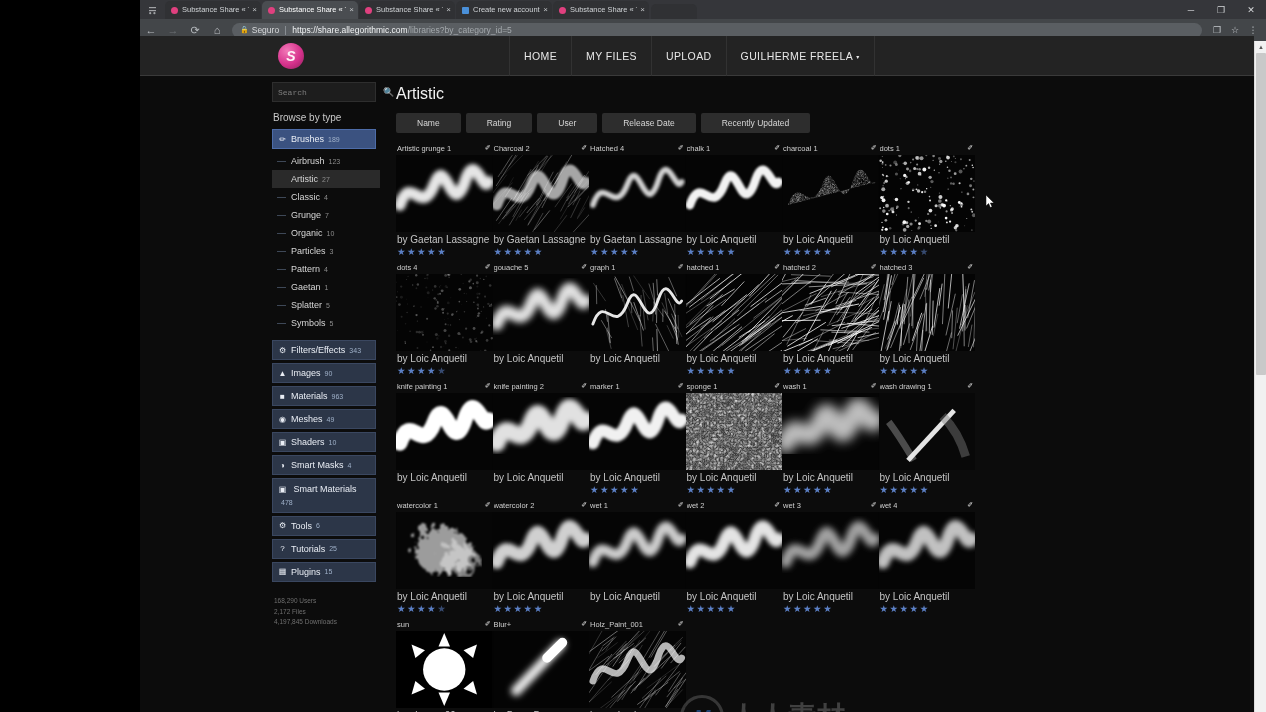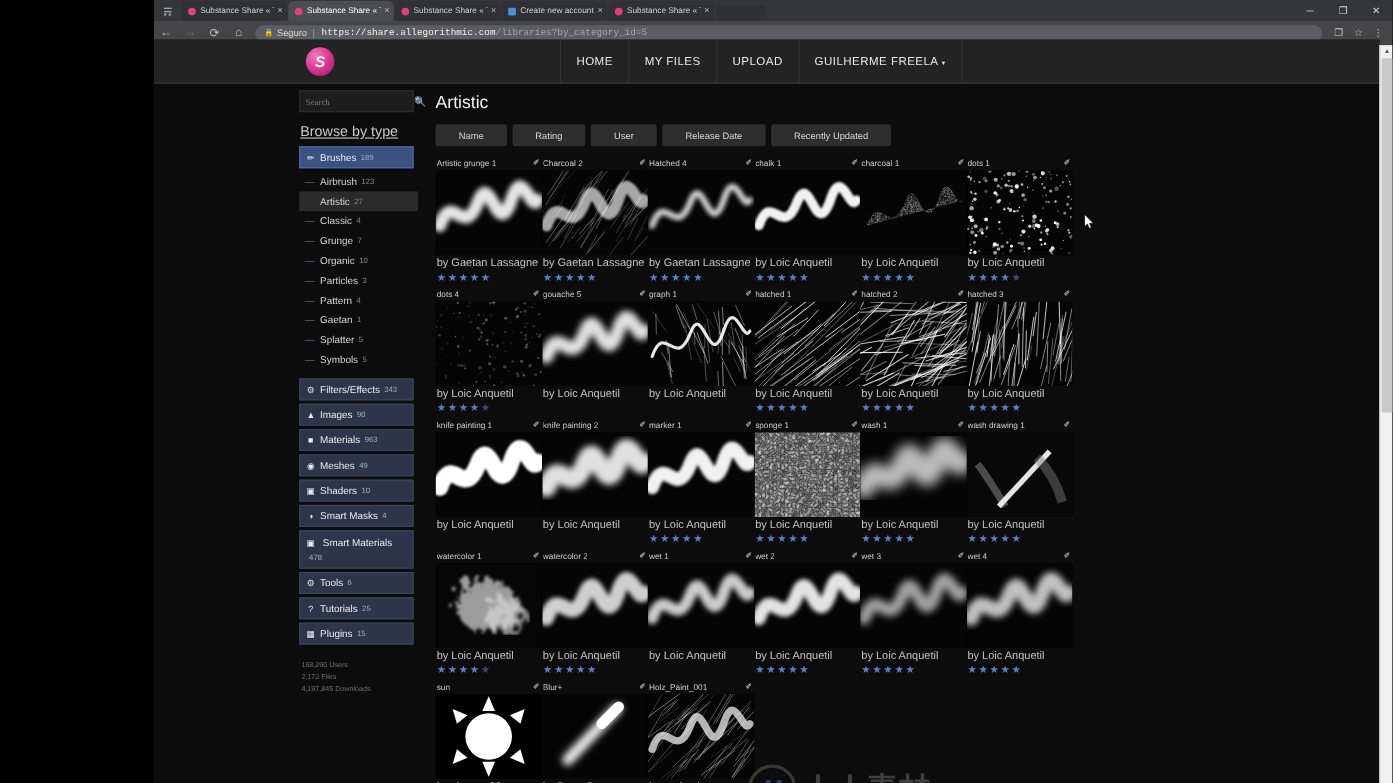--- a/index.html
+++ b/index.html
@@ -40,22 +40,22 @@
   .nav-btn { width:22px; height:22px; display:flex; align-items:center; justify-content:center; color:#b9bdc1; font-size:11px; }
   .nav-btn.dim { color:#6d7175; }
   .omni {
     flex:1 1 auto; height:15px; background:#5a5e62; border-radius:8px;
     margin:0 6px 0 4px; display:flex; align-items:center; padding:0 8px;
     font-size:8.5px; color:#e4e6e8; overflow:hidden; white-space:nowrap;
   }
   .omni .lock { color:#9fd3a0; font-size:7px; margin-right:3px; }
   .omni .sec { color:#d8dadc; margin-right:5px; }
   .omni .divider { color:#9aa0a6; margin-right:6px; }
-  .omni .url-strong { color:#f1f3f4;font-family:Liberation Mono, monospace; }
-  .omni .url-dim { color:#a4a9ad;font-family:Liberation Mono, monospace; }
+  .omni .url-strong { color:#f1f3f4; }
+  .omni .url-dim { color:#a4a9ad; }
   .tb-icons { display:flex; align-items:center; padding-right:4px; }
   .tb-icons div { width:18px; height:22px; display:flex; align-items:center; justify-content:center; color:#c6cace; font-size:9px; }
 
   
   .scrollbar { position:absolute; right:0px; top:41px; width:12px; height:671px; background:#f1f1f1; border-left:1px solid #dcdcdc; }
   .scroll-up { position:absolute; top:0; left:0; width:12px; height:12px; display:flex;align-items:center;justify-content:center;color:#555;font-size:6px;}
   .scroll-thumb { position:absolute; top:12px; left:1px; width:10px; height:322px; background:#c9c9c9; border-radius:1px; }
 
   
   .page { position:absolute; left:140px; top:36px; width:1114px; height:676px; background:#0c0c0c; overflow:hidden; }
@@ -80,24 +80,24 @@
   .caret { font-size:6px; margin-left:3px; position:relative; top:1px; }
 
   
   .body-wrap { position:absolute; left:0; top:41px; width:1114px; height:635px; }
 
   
   .sidebar { position:absolute; left:132px; top:0; width:108px; }
   .search-box { width:104px; height:20px; background:#1d1d1d; border:1px solid #2e2e2e;
                 display:flex; align-items:center; padding:0 5px; margin-top:5px;}
   .search-box input { flex:1 1 auto; background:transparent; border:none; outline:none;
-                      color:#bdbdbd; font-size:8px; font-family:Liberation Serif, serif; }
+                      color:#bdbdbd; font-size:8px; font-family:Liberation Mono, monospace; }
   .search-box input::placeholder { color:#7d7d7d; }
   .search-ico { color:#cfcfcf; font-size:9px; }
-  .browse-label { color:#c9c9c9; font-size:13px; margin:10px 0 6px 1px;text-decoration:underline; }
+  .browse-label { color:#c9c9c9; font-size:10px; margin:10px 0 6px 1px; }
 
   .cat { width:104px; border-radius:2px; margin-bottom:3px; font-size:9px; position:relative; }
   .cat-main { background:#2c3648; border:1px solid #3a4760; color:#e9edf4;
               padding:4px 5px; display:flex; align-items:center; }
   .cat-main.selected { background:#3b5280; border-color:#4d6ca8; }
   .cat-main .ci { font-size:8px; margin-right:4px; width:9px; display:inline-block; text-align:center; }
   .cat-main .cnt { color:#9fb0c8; font-size:7px; margin-left:4px; }
   .cat-main.wrap2 { line-height:1.35; display:block; }
   .cat-main.wrap2 .cnt { margin-left:3px; }
 

